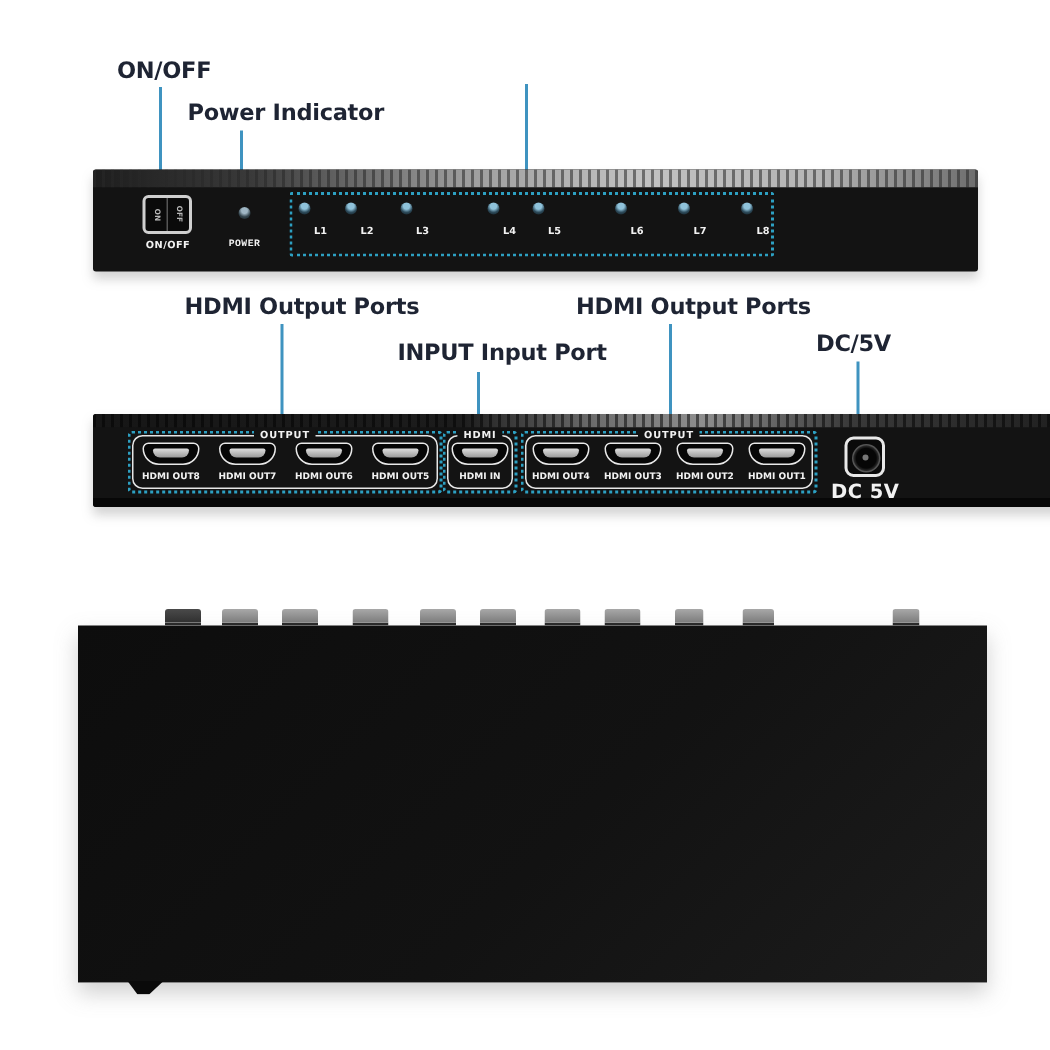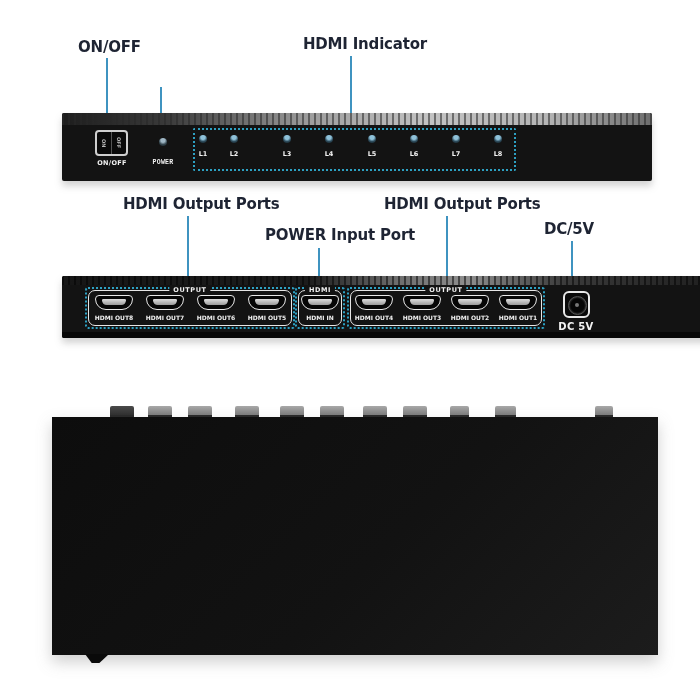--- a/index.html
+++ b/index.html
@@ -67,21 +67,21 @@
     position:absolute; left:97px; top:25px; width:8px; height:8px; border-radius:50%;
     background:radial-gradient(circle at 50% 30%, #9fb6c4 0 28%, #35464f 60%, #101a1e 100%);
   }
   .power-label { left:79px; top:46px; width:44px;font-family:Liberation Mono, monospace; }
 
   
   .led-box {
     position:absolute; left:131px; top:15px; width:323px; height:43px;
     border:2px dotted #2da0c2; border-radius:2px;
   }
-  .led-item { position:absolute; top:22px; width:30px; text-align:center; }
+  .led-item { position:absolute; top:22px; width:30px; text-align:right; }
   .led-dot {
     width:8px; height:8px; border-radius:50%; margin:0 auto;
     background:radial-gradient(circle at 50% 30%, #8fc2da 0 30%, #2e4c5c 60%, #0e171c 100%);
   }
   .led-name { color:#f2f2f2; font-size:6.5px; font-weight:bold; margin-top:7px; }
 
   
   .rear-panel { left:62px; top:276px; width:700px; height:62px; }
   .dashed-group {
     position:absolute; top:11px; height:42px;
@@ -119,21 +119,21 @@
   }
   .dc-jack::before {
     content:""; position:absolute; left:3px; top:3px; width:17px; height:17px;
     border-radius:50%; background:radial-gradient(circle,#060606 0 55%, #3a3a3a 75%, #111 100%);
     border:1px solid #555;
   }
   .dc-jack::after {
     content:""; position:absolute; left:10px; top:10px; width:4px; height:4px;
     border-radius:50%; background:#777;
   }
-  .dc-label { left:492px; top:45px; width:44px; font-size:10px; }
+  .dc-label { left:492px; top:45px; width:44px; font-size:13px; }
 
   
   .top-view {
     position:absolute; left:52px; top:417px; width:606px; height:238px;
     background:linear-gradient(135deg,#0d0d0d 0%,#121212 55%,#1c1c1c 100%);
     box-shadow:0 7px 14px rgba(120,120,120,0.35);
   }
   .tab {
     position:absolute; top:-11px; width:24px; height:11px;
     background:linear-gradient(#a8a8a8,#7c7c7c); border-bottom:2px solid #2a2a2a;
@@ -144,21 +144,21 @@
     position:absolute; left:33px; bottom:-8px; width:24px; height:9px;
     background:#0a0a0a; clip-path:polygon(0 0,100% 0,60% 100%,28% 100%);
   }
 </style>
 </head>
 <body>
 
 <div class="canvas">
 
   <div class="callout" style="left:78px; top:38px;">ON/OFF</div>
-  <div class="callout" style="left:303px; top:35px;">HDMI Indicator</div>
+  <div class="callout" style="left:125px; top:66px;">Power Indicator</div>
   <div class="leader" style="left:106px; top:58px; height:72px;"></div>
   <div class="leader" style="left:160px; top:87px; height:43px;"></div>
   <div class="leader" style="left:350px; top:56px; height:72px;"></div>
 
   <div class="panel front-panel">
     <div class="front-strip"></div>
 
     <div class="switch">
       <div class="switch-cell on">ON</div>
       <div class="switch-cell">OFF</div>
@@ -171,48 +171,48 @@
     <div class="led-box"></div>
 
     <div class="led-item" style="left:126px;">
         <div class="led-dot"></div>
         <div class="led-name">L1</div>
       </div>
     <div class="led-item" style="left:157px;">
         <div class="led-dot"></div>
         <div class="led-name">L2</div>
       </div>
-    <div class="led-item" style="left:210px;">
+    <div class="led-item" style="left:194px;">
         <div class="led-dot"></div>
         <div class="led-name">L3</div>
       </div>
     <div class="led-item" style="left:252px;">
         <div class="led-dot"></div>
         <div class="led-name">L4</div>
       </div>
-    <div class="led-item" style="left:295px;">
+    <div class="led-item" style="left:282px;">
         <div class="led-dot"></div>
         <div class="led-name">L5</div>
       </div>
     <div class="led-item" style="left:337px;">
         <div class="led-dot"></div>
         <div class="led-name">L6</div>
       </div>
     <div class="led-item" style="left:379px;">
         <div class="led-dot"></div>
         <div class="led-name">L7</div>
       </div>
     <div class="led-item" style="left:421px;">
         <div class="led-dot"></div>
         <div class="led-name">L8</div>
       </div>
   </div>
 
   <div class="callout" style="left:123px; top:195px;">HDMI Output Ports</div>
-  <div class="callout" style="left:265px; top:226px;">POWER Input Port</div>
+  <div class="callout" style="left:265px; top:226px;">INPUT Input Port</div>
   <div class="callout" style="left:384px; top:195px;">HDMI Output Ports</div>
   <div class="callout" style="left:544px; top:220px;">DC/5V</div>
   <div class="leader" style="left:187px; top:216px; height:72px;"></div>
   <div class="leader" style="left:318px; top:248px; height:37px;"></div>
   <div class="leader" style="left:446px; top:216px; height:72px;"></div>
   <div class="leader" style="left:571px; top:241px; height:45px;"></div>
 
   <div class="panel rear-panel">
     <div class="rear-strip"></div>
     <div class="rear-bottom-lip"></div>

